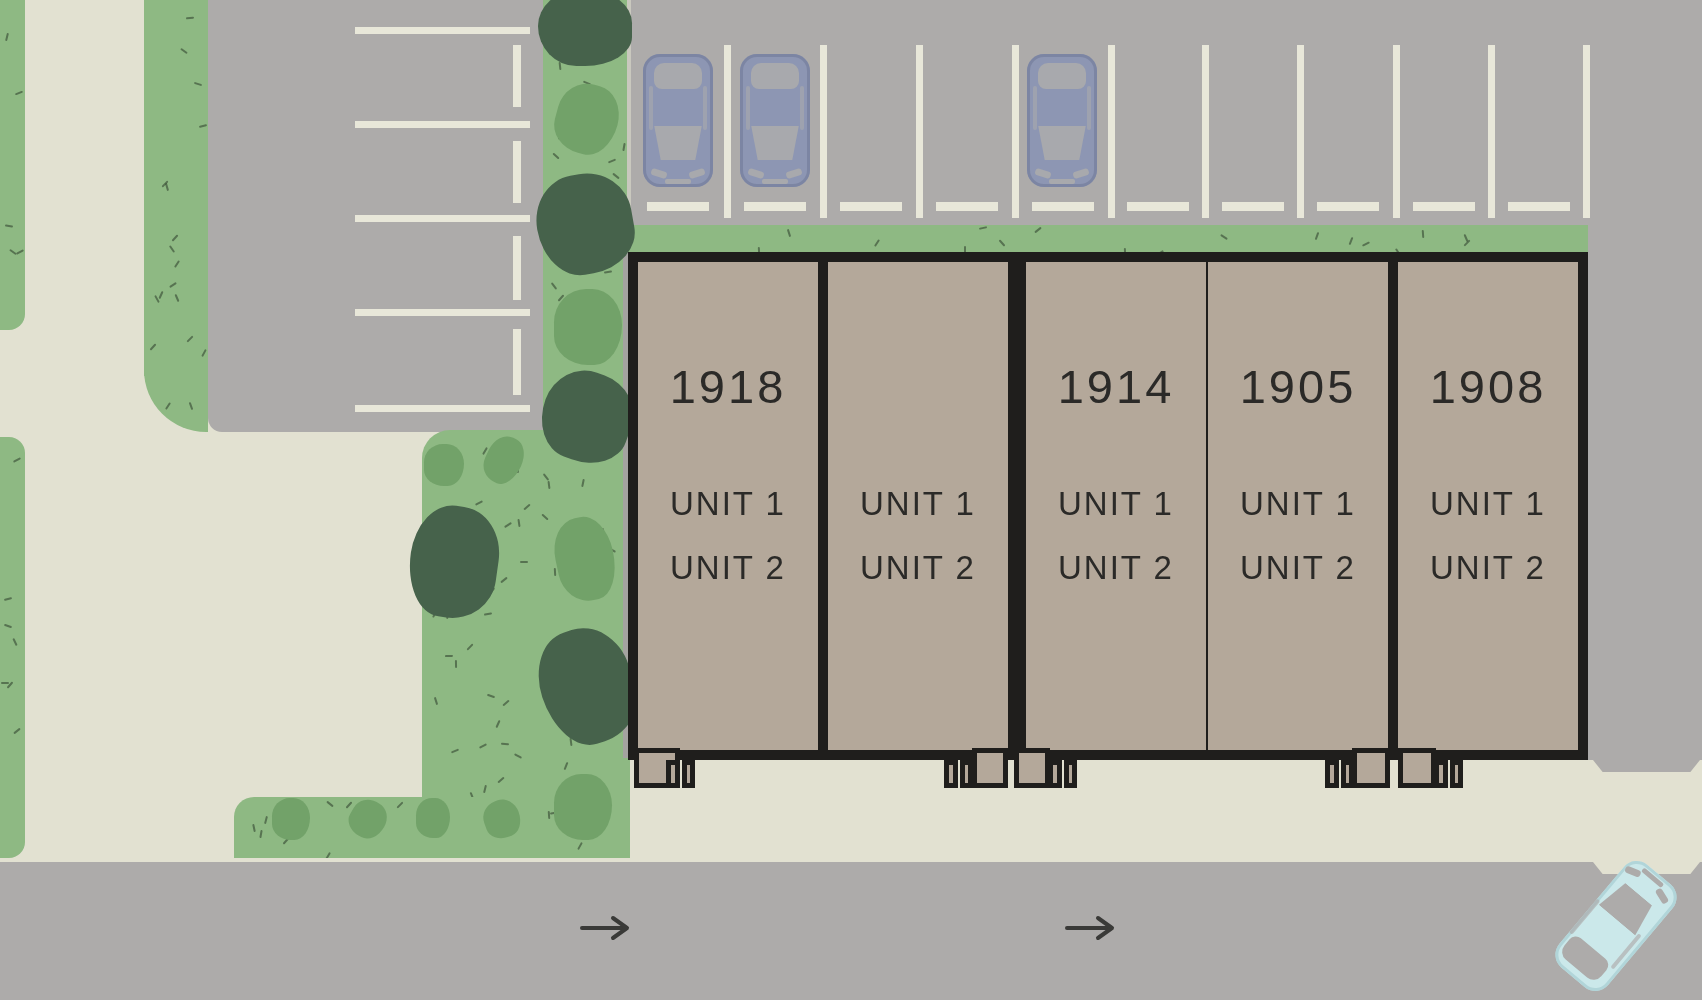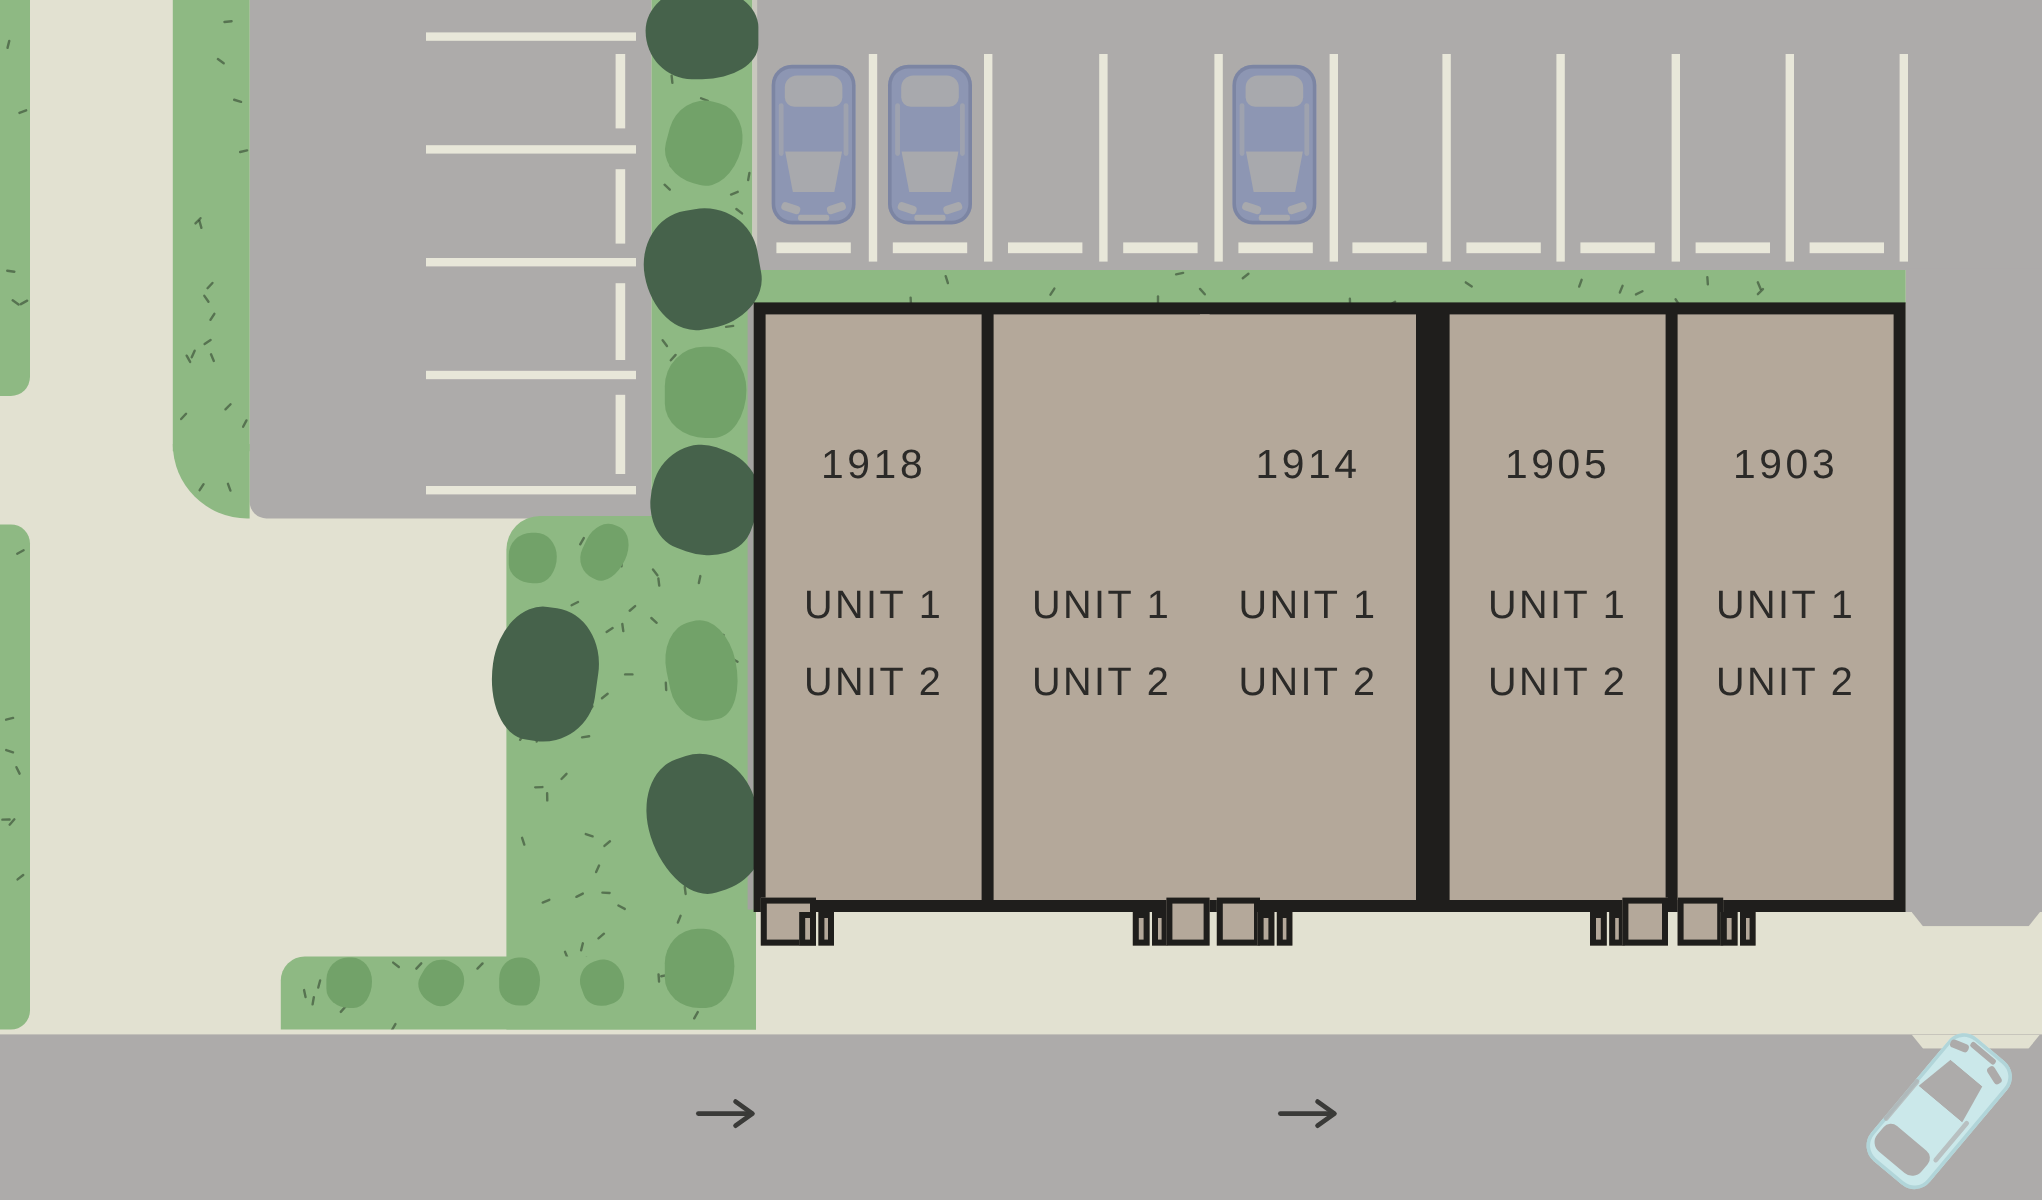--- a/index.html
+++ b/index.html
@@ -45,21 +45,21 @@
   .vline{background:var(--stall-line);width:7px;height:173px;top:45px;}
   .stopbar{background:var(--stall-line);width:62px;height:9px;top:202px;}
 
   
   .tree{background:var(--tree);border-radius:48% 52% 55% 45%/52% 48% 42% 58%;}
   .bush{background:var(--bush);border-radius:52% 48% 45% 55%/48% 52% 58% 42%;}
 
   
   #buildings{left:628px;top:252px;width:960px;height:508px;background:var(--outline);}
   .bldg{top:10px;width:180px;height:488px;background:var(--building-fill);}
-  .bnum{left:0;top:104px;width:100%;text-align:center;font-size:34px;line-height:42px;
+  .bnum{left:0;top:104px;width:100%;text-align:center;font-size:47px;line-height:42px;
     letter-spacing:3px;font-weight:500;color:var(--text);}
   .bunit{left:0;width:100%;text-align:center;font-size:33px;line-height:36px;
     letter-spacing:2px;font-weight:500;color:var(--text);}
   .u1{top:224px;} .u2{top:288px;}
   .stoop{background:var(--building-fill);border:5px solid var(--outline);}
 
   
   .car{width:70px;height:133px;background:var(--car-blue);border-radius:17px;
     box-shadow:inset 0 0 0 3px rgba(115,124,155,.65);}
   .car .rear{left:11px;top:9px;width:48px;height:26px;background:var(--car-window);border-radius:10px 10px 8px 8px;}
@@ -308,32 +308,32 @@
   <div id="buildings">
     <div class="bldg" style="left:10px;">
       <div class="bnum">1918</div>
       <div class="bunit u1">UNIT 1</div>
       <div class="bunit u2">UNIT 2</div>
     </div>
     <div class="bldg" style="left:200px;">
       <div class="bunit u1">UNIT 1</div>
       <div class="bunit u2">UNIT 2</div>
     </div>
-    <div class="bldg" style="left:372px;">
+    <div class="bldg" style="left:398px;">
       <div class="bnum">1914</div>
       <div class="bunit u1">UNIT 1</div>
       <div class="bunit u2">UNIT 2</div>
     </div>
     <div class="bldg" style="left:580px;">
       <div class="bnum">1905</div>
       <div class="bunit u1">UNIT 1</div>
       <div class="bunit u2">UNIT 2</div>
     </div>
     <div class="bldg" style="left:770px;">
-      <div class="bnum">1903</div>
+      <div class="bnum">1908</div>
       <div class="bunit u1">UNIT 1</div>
       <div class="bunit u2">UNIT 2</div>
     </div>
   </div>
 
   <div class="stoop" style="left:634px;top:748px;width:46px;height:40px;"></div>
   <div class="stoop" style="left:666px;top:760px;width:14px;height:28px;"></div>
   <div class="stoop" style="left:682px;top:760px;width:13px;height:28px;"></div>
   <div class="stoop" style="left:944px;top:760px;width:14px;height:28px;"></div>
   <div class="stoop" style="left:960px;top:760px;width:13px;height:28px;"></div>

